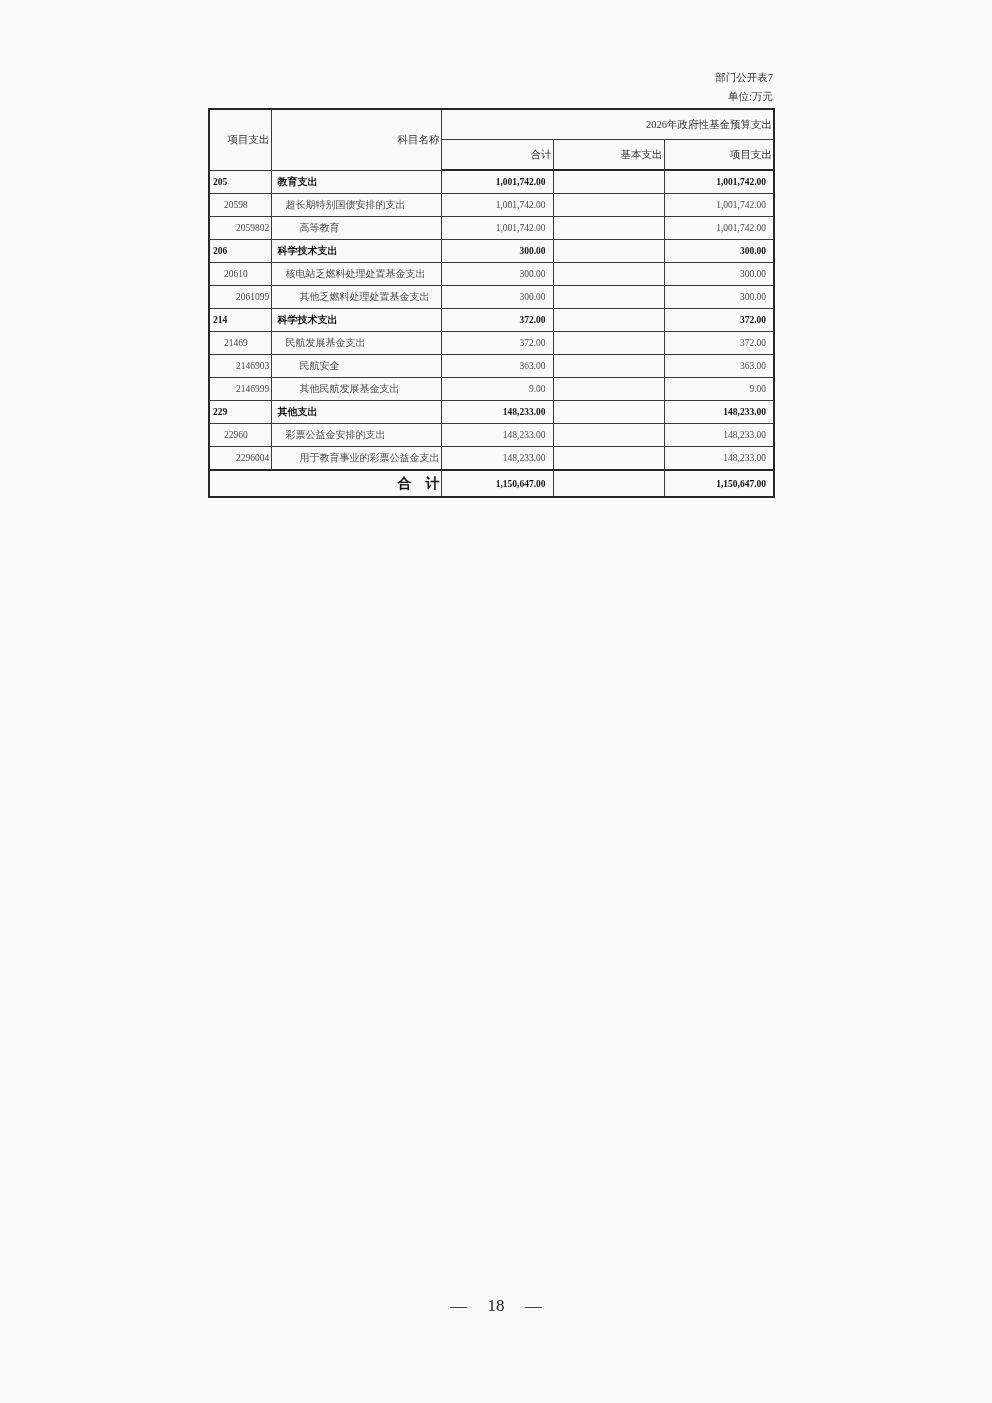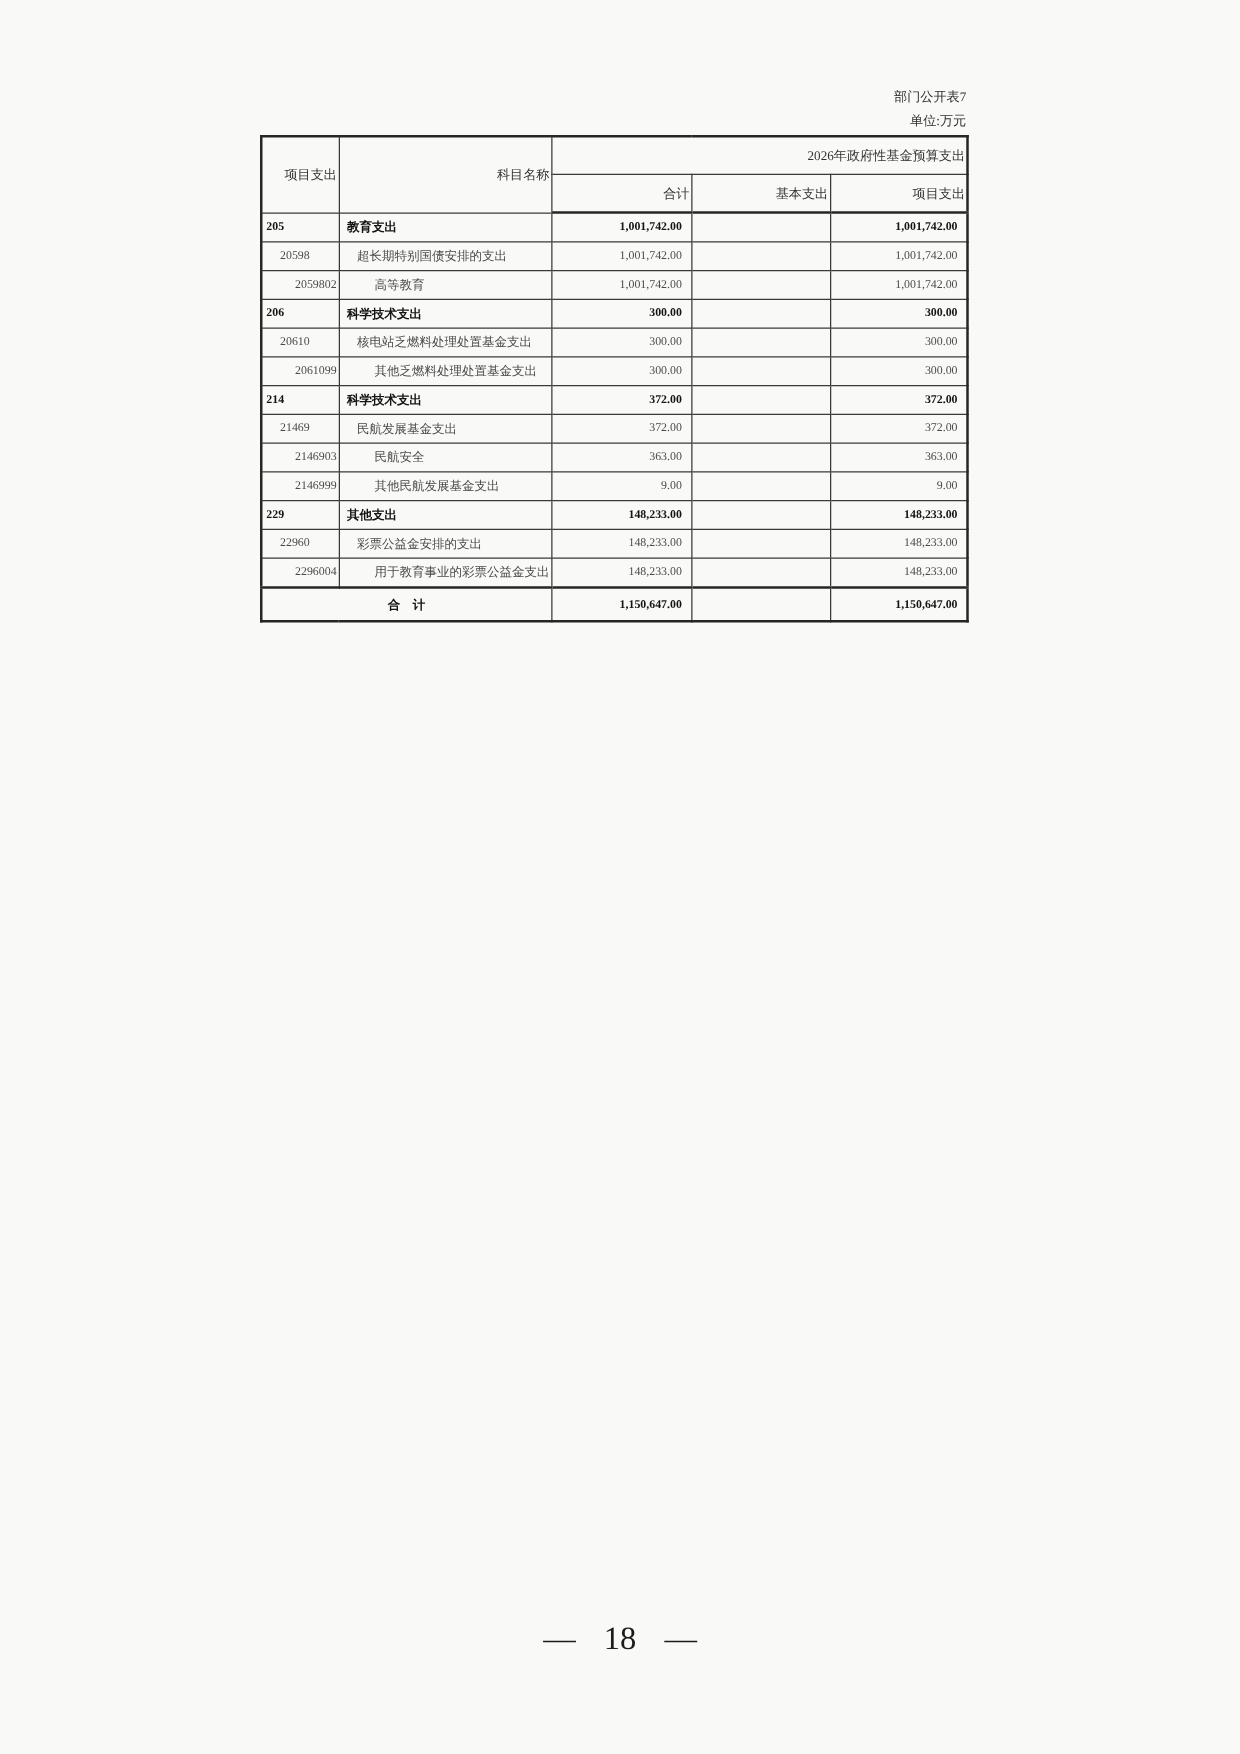--- a/index.html
+++ b/index.html
@@ -47,25 +47,25 @@
   tr.level-2 td.code { padding-left:14px; }
   tr.level-3 td.code { padding-left:26px; }
   tr.level-1 td.name { padding-left:6px; }
   tr.level-2 td.name { padding-left:14px; }
   tr.level-3 td.name { padding-left:28px; }
   tr.bold td { font-weight:bold; color:#141414; }
   tr.total-row td {
     border-top:2px solid #262626;
     height:23px; font-weight:bold; color:#141414;
   }
-  td.total-label { text-align:center; font-size:10px; }
+  td.total-label { text-align:right; font-size:14px; }
 
   .page-footer {
     position:absolute; top:1296px; left:0; width:992px;
-    text-align:center; font-size:26px; color:#1c1c1c;
+    text-align:center; font-size:17px; color:#1c1c1c;
   }
   .page-footer .dash { letter-spacing:0; }
   .page-footer .pagenum { margin:0 16px; }
 </style>
 </head>
 <body>
 
 <div class="content">
   <div class="doc-label">部门公开表7</div>
   <div class="unit-label">单位:万元</div>

